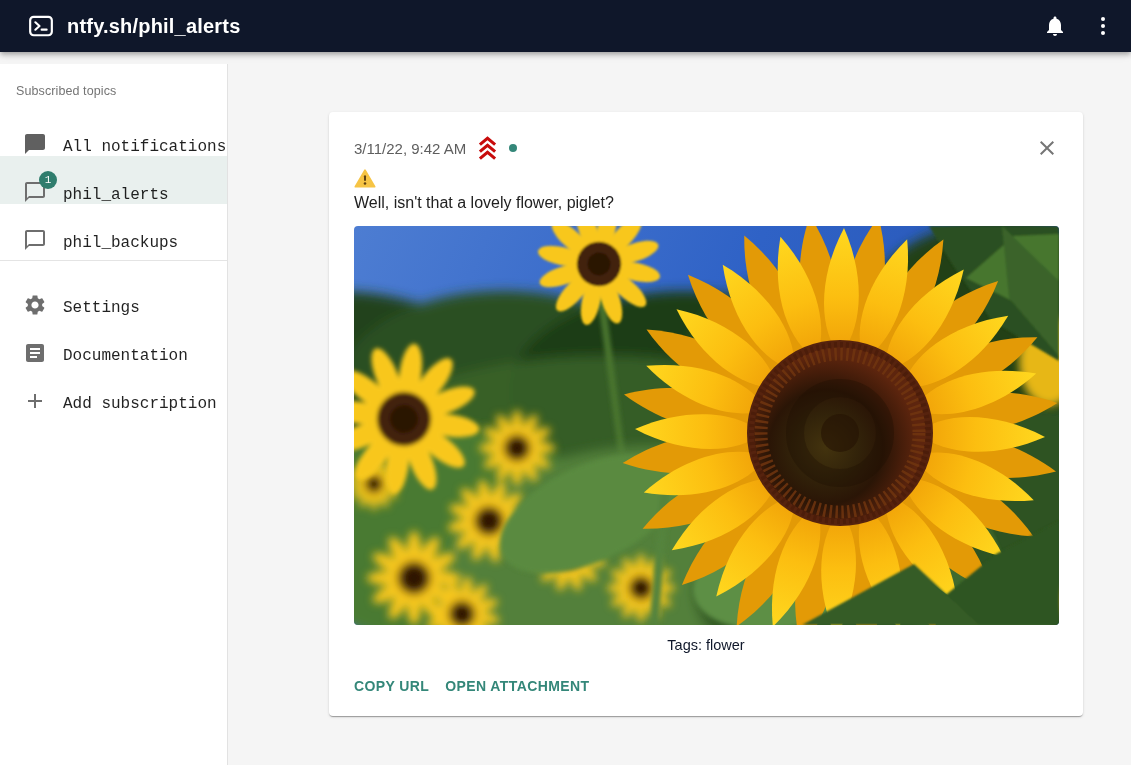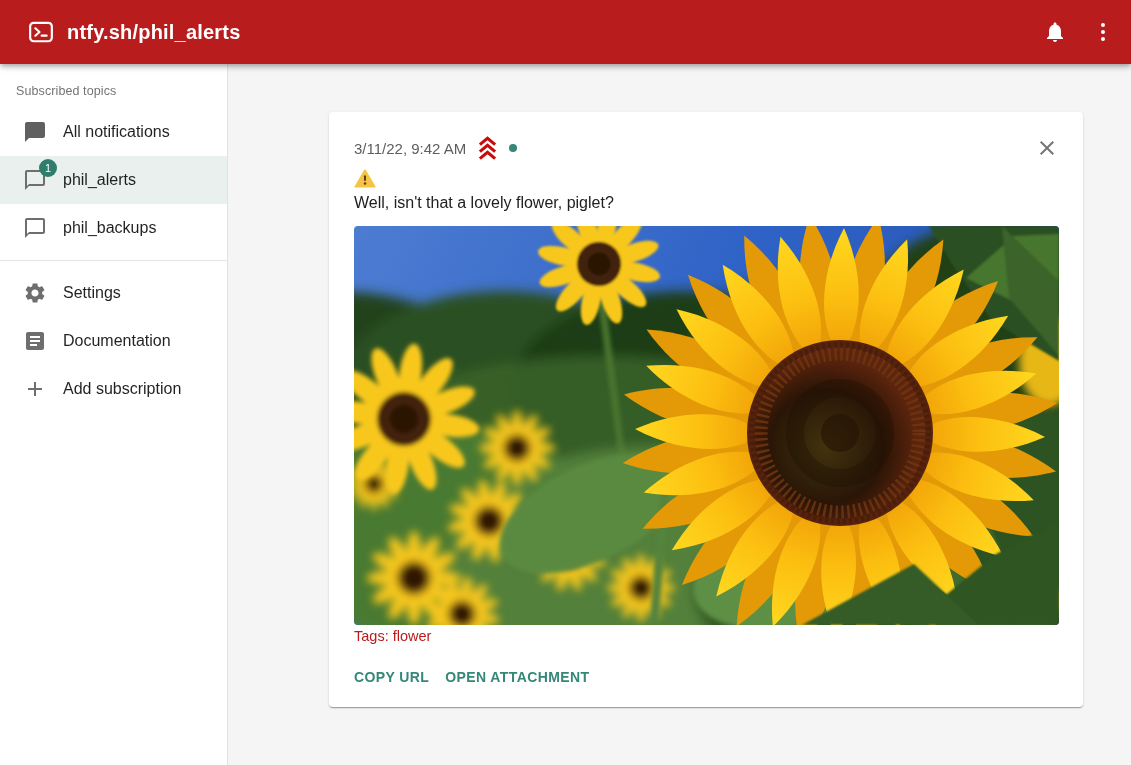--- a/index.html
+++ b/index.html
@@ -5,22 +5,22 @@
   * { box-sizing: border-box; margin: 0; padding: 0; }
   html, body { width: 1131px; height: 765px; overflow: hidden; }
   body {
     font-family: "Liberation Sans", "DejaVu Sans", sans-serif;
     background: #f5f5f5;
     color: rgba(0,0,0,.87);
   }
 
   
   .appbar {
-    position: fixed; top: 0; left: 0; right: 0; height: 64px;
-    background: #b91c1c;
+    position: fixed; top: 0; left: 0; right: 0; height: 52px;
+    background: #0f172a;
     display: flex; align-items: center;
     padding: 0 4px 0 28px;
     box-shadow: 0 2px 4px -1px rgba(0,0,0,.2), 0 4px 5px 0 rgba(0,0,0,.14), 0 1px 10px 0 rgba(0,0,0,.12);
     z-index: 10;
   }
   .appbar .logo { width: 26px; height: 26px; display: flex; align-items: center; }
   .appbar h1 { font-size: 20px; font-weight: 700; color: #fff; margin-left: 13px; letter-spacing: .2px; }
   .appbar-spacer { flex: 1; }
   .icon-btn {
     width: 48px; height: 48px; border: none; background: transparent; cursor: pointer;
@@ -31,22 +31,22 @@
   .sidebar {
     position: fixed; top: 64px; left: 0; bottom: 0; width: 228px;
     background: #fff; border-right: 1px solid #e2e2e2;
     padding-top: 8px;
   }
   .subheader {
     padding: 12px 16px 10px 16px;
     font-size: 12.5px; font-weight: 500; color: #747474; letter-spacing: .1px;
   }
   .srow {
-    height: 48px; display: flex; align-items: center;
-    padding: 0 26px 0 23px; cursor: pointer;
+    height: 48px; display: flex; align-items: flex-end;
+    padding: 0 26px 0 23px; cursor: pointer; font-family: Liberation Mono, monospace;
   }
   .srow.selected { background: #e9f0ee; }
   .row-icon { position: relative; width: 24px; height: 24px; flex: none; display: flex; }
   .row-label { margin-left: 16px; font-size: 16px; color: rgba(0,0,0,.87); flex: 1; white-space: nowrap; }
   .badge {
     position: absolute; top: -9px; right: -10px;
     min-width: 18px; height: 18px; border-radius: 9px;
     background: #2f7d6d; color: #fff; font-size: 11px; font-weight: 500;
     display: flex; align-items: center; justify-content: center; padding: 0 4px;
   }
@@ -69,21 +69,21 @@
   .date { font-size: 15px; color: #5e5e5e; }
   .prio-icon { width: 27px; height: 26px; display: flex; margin-left: 3px; }
   .unread-dot { width: 8px; height: 8px; border-radius: 50%; background: #348779; margin-left: 3px; }
   .n-title { font-size: 20px; font-weight: 400; color: #1f1f1f; margin-top: 7px; display: flex; align-items: center; gap: 8px; letter-spacing: .1px; }
   .warn { width: 22px; height: 21px; display: flex; flex: none; }
   .n-body { font-size: 16px; color: #212121; margin-top: 5px; }
   .photo {
     margin-top: 14px; width: 705px; height: 399px; border-radius: 4px; overflow: hidden;
     display: block; cursor: pointer; line-height: 0;
   }
-  .tags { margin-top: 3px; font-size: 14.5px; color: #b91c1c; }
+  .tags { margin-top: 12px; font-size: 14.5px; color: #0f172a; text-align: center; }
   .actions { margin-top: 19px; display: flex; margin-left: -8px; }
   .text-btn {
     border: none; background: transparent; color: #348779; font-family: inherit;
     font-size: 14px; font-weight: 700; letter-spacing: .4px; padding: 6px 8px;
     cursor: pointer; border-radius: 4px; text-transform: uppercase;
   }
 </style>
 </head>
 <body>
 

